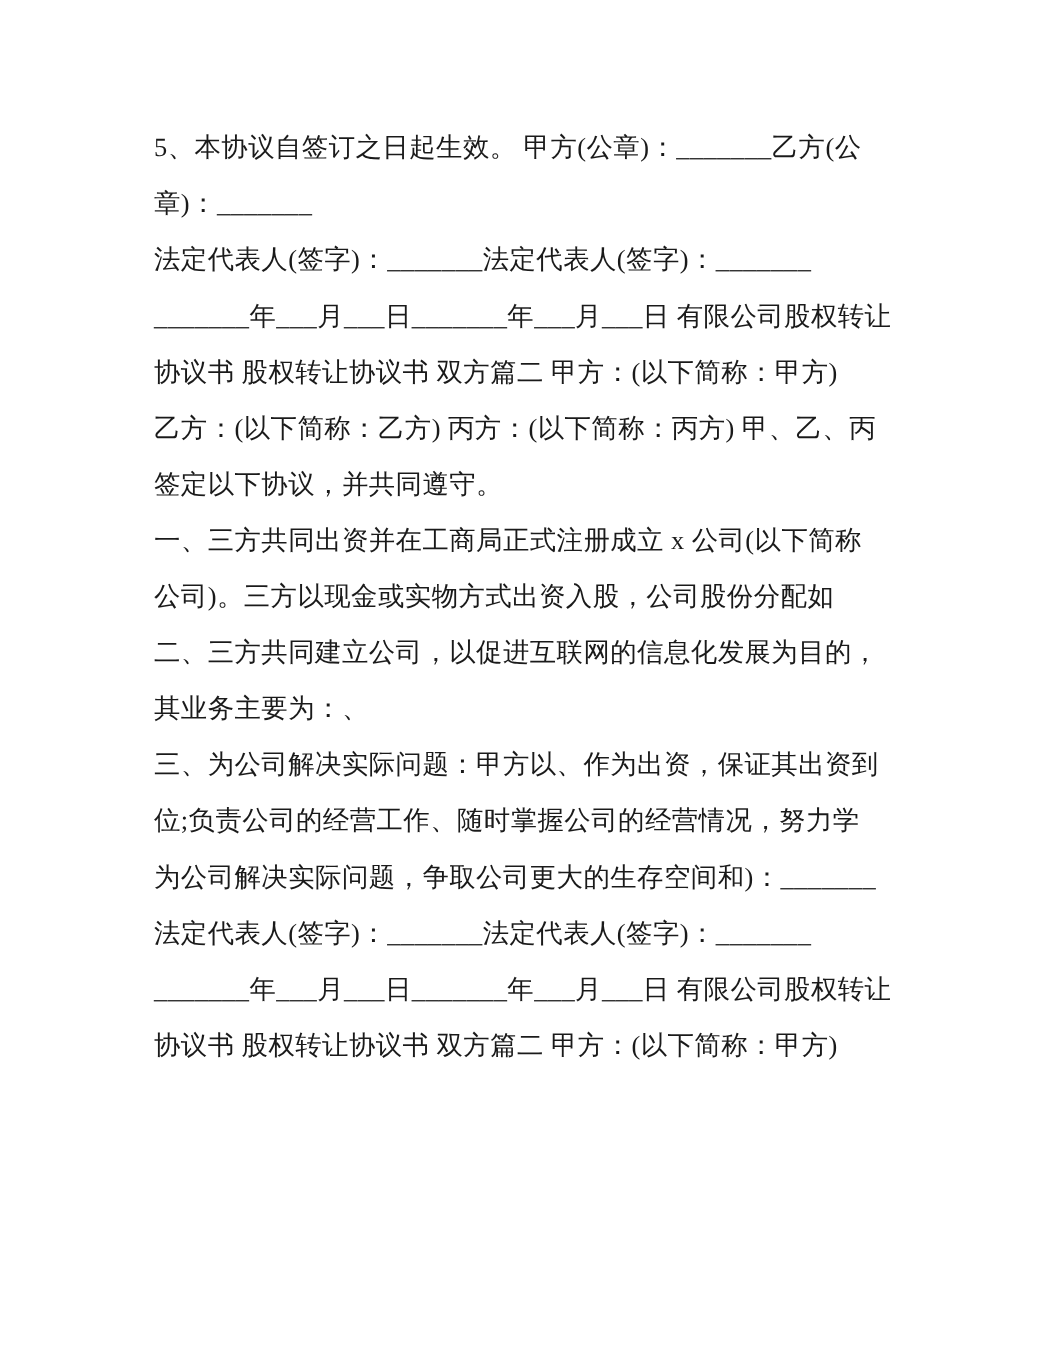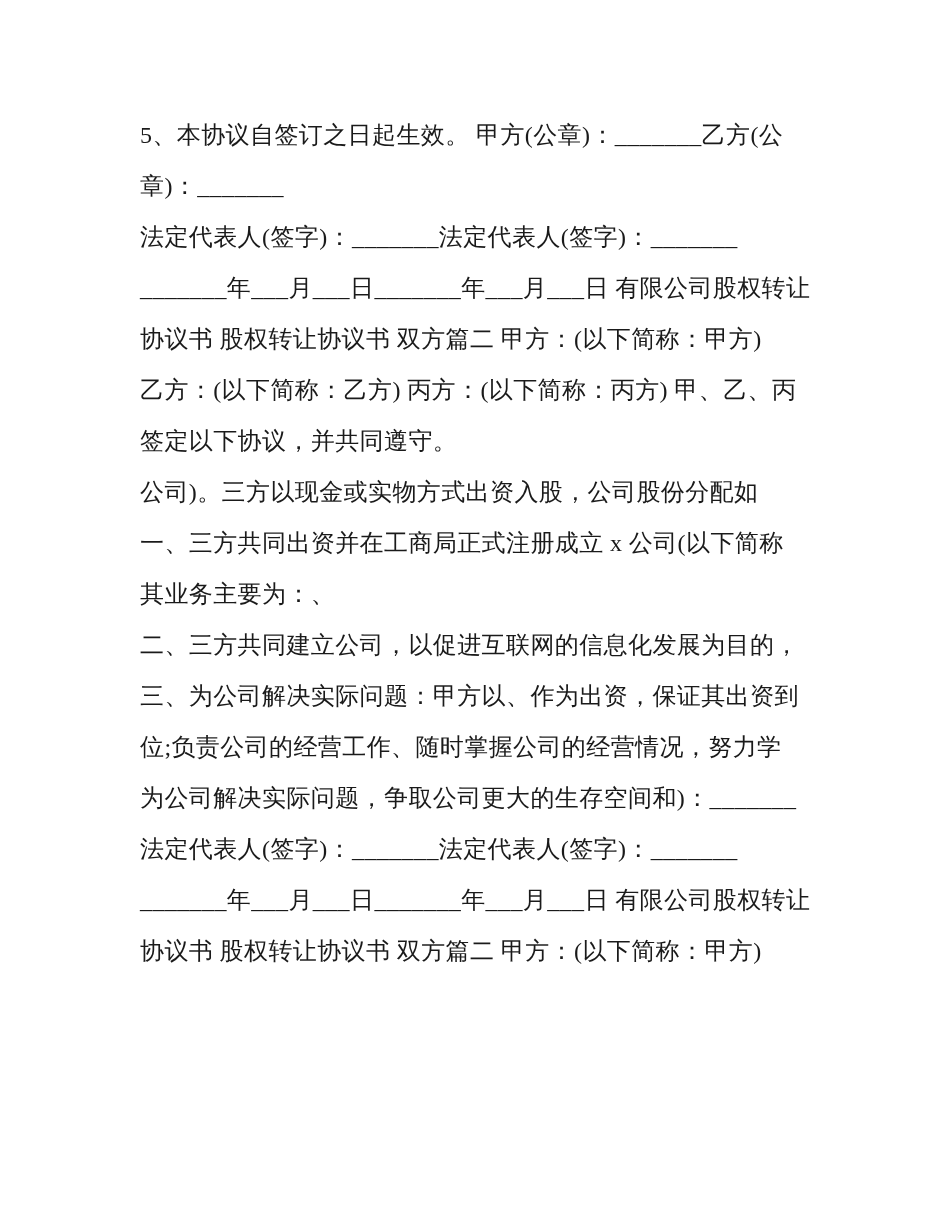--- a/index.html
+++ b/index.html
@@ -42,24 +42,24 @@
 
 <div class="page">
   <div class="content">
     <div class="line">5、本协议自签订之日起生效。 甲方(公章)：_______乙方(公</div>
     <div class="line">章)：_______</div>
     <div class="line">法定代表人(签字)：_______法定代表人(签字)：_______</div>
     <div class="line">_______年___月___日_______年___月___日 有限公司股权转让</div>
     <div class="line">协议书 股权转让协议书 双方篇二 甲方：(以下简称：甲方)</div>
     <div class="line">乙方：(以下简称：乙方) 丙方：(以下简称：丙方) 甲、乙、丙</div>
     <div class="line">签定以下协议，并共同遵守。</div>
+    <div class="line">一、三方共同出资并在工商局正式注册成立 x 公司(以下简称</div>
     <div class="line">公司)。三方以现金或实物方式出资入股，公司股份分配如</div>
-    <div class="line">一、三方共同出资并在工商局正式注册成立 x 公司(以下简称</div>
+    <div class="line">二、三方共同建立公司，以促进互联网的信息化发展为目的，</div>
     <div class="line">其业务主要为：、</div>
-    <div class="line">二、三方共同建立公司，以促进互联网的信息化发展为目的，</div>
     <div class="line">三、为公司解决实际问题：甲方以、作为出资，保证其出资到</div>
     <div class="line">位;负责公司的经营工作、随时掌握公司的经营情况，努力学</div>
     <div class="line">为公司解决实际问题，争取公司更大的生存空间和)：_______</div>
     <div class="line">法定代表人(签字)：_______法定代表人(签字)：_______</div>
     <div class="line">_______年___月___日_______年___月___日 有限公司股权转让</div>
     <div class="line">协议书 股权转让协议书 双方篇二 甲方：(以下简称：甲方)</div>
   </div>
 </div>
 
 </body></html>

